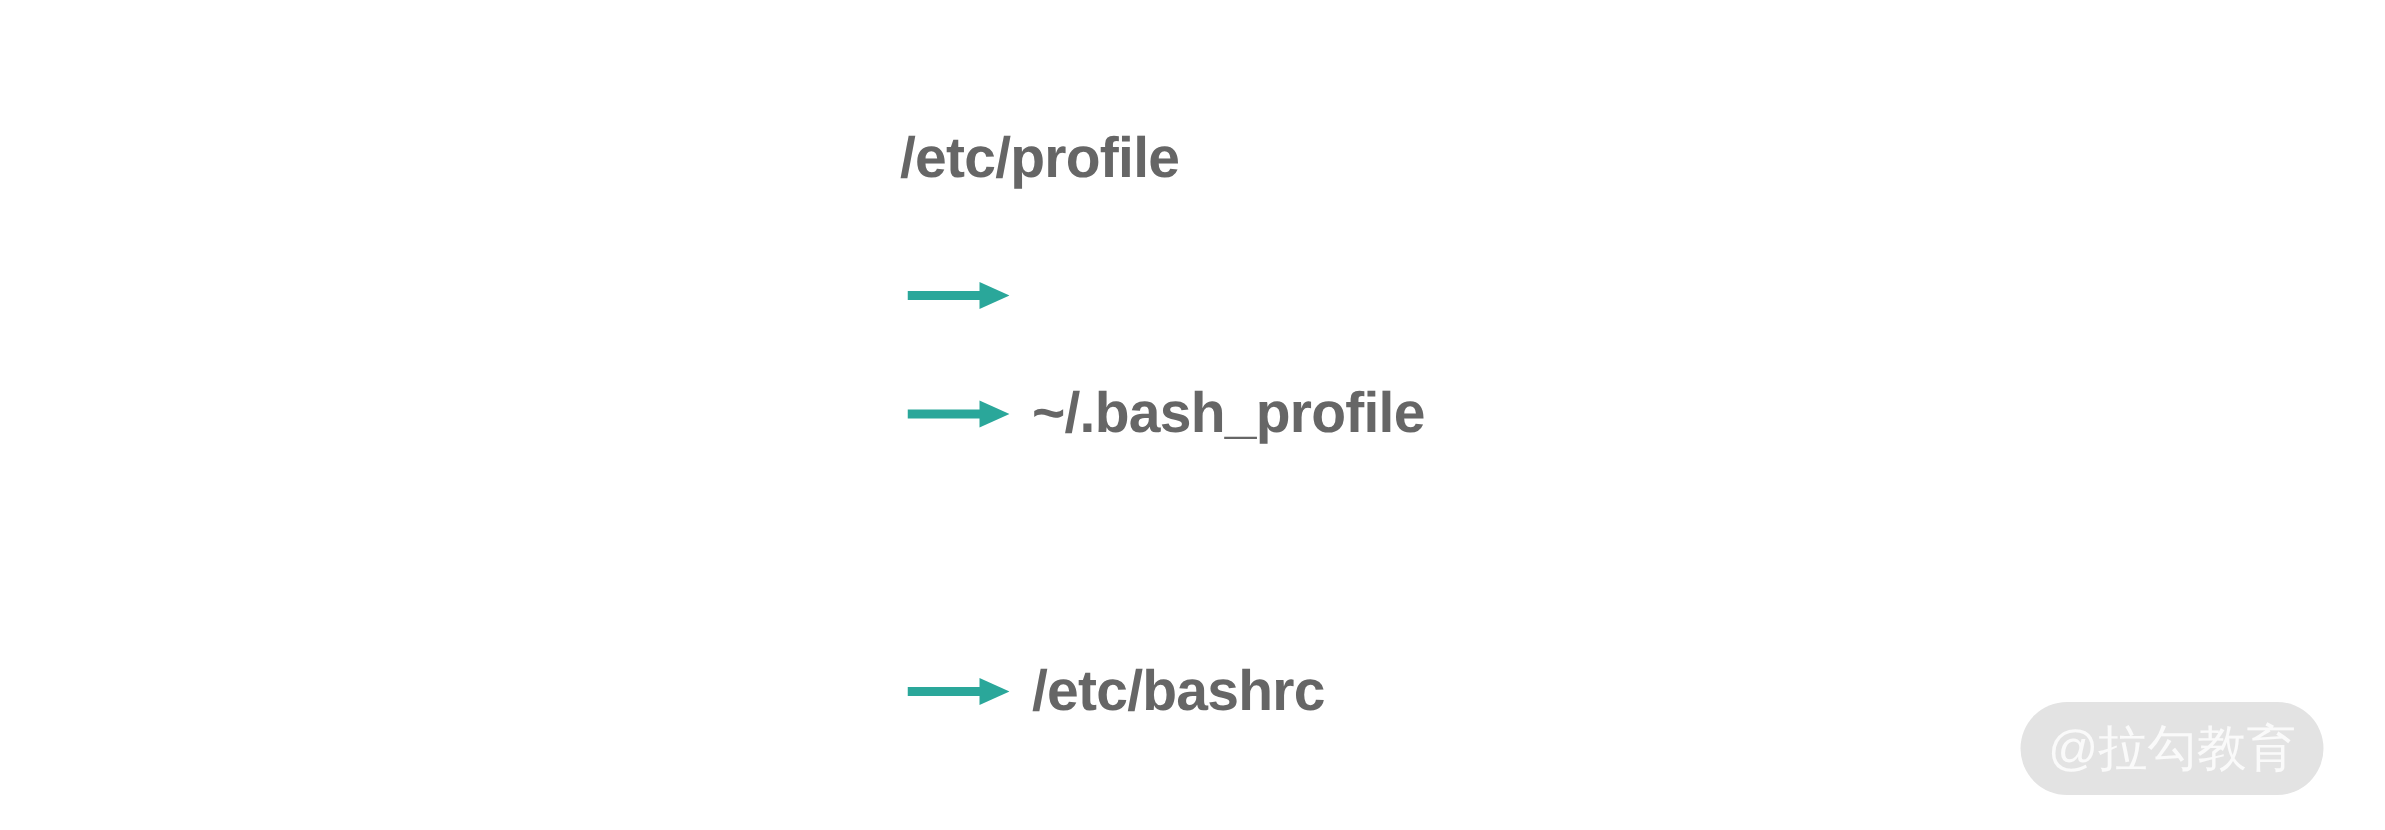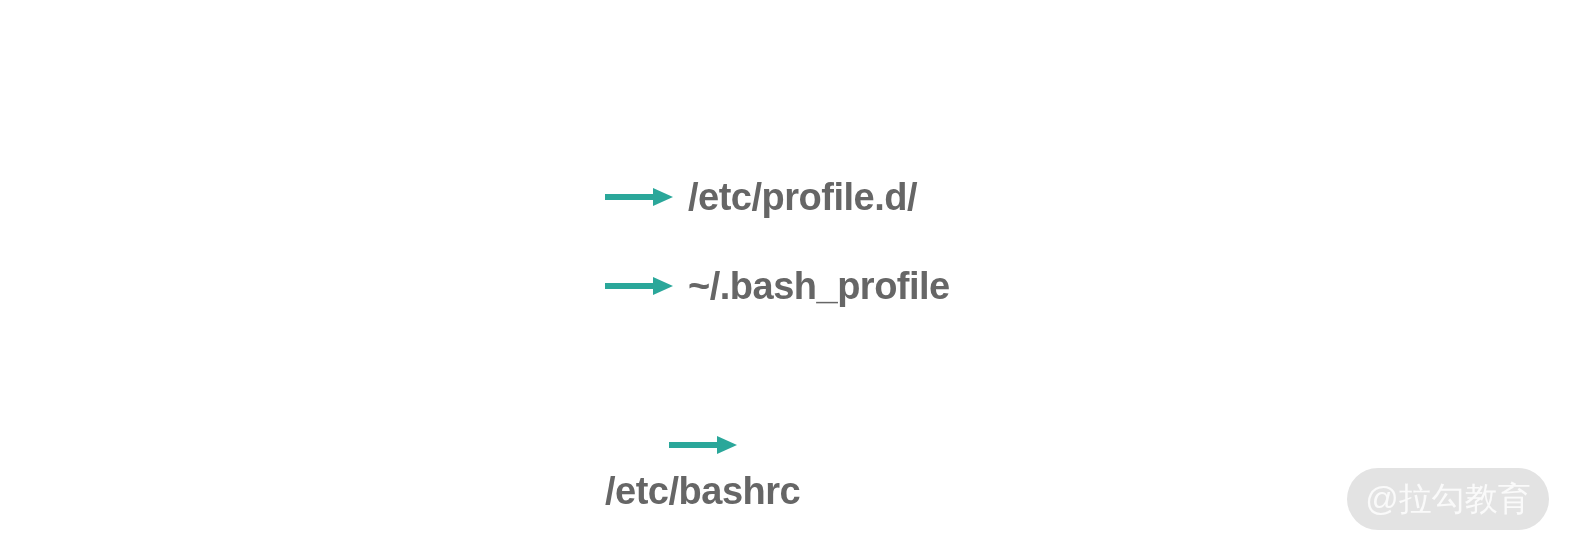--- a/index.html
+++ b/index.html
@@ -32,23 +32,23 @@
   }
   .row {
     position: absolute;
     left: 605px;
     height: 52px;
     display: flex;
     align-items: center;
     gap: 15px;
   }
   .row-1 { top: 171px; }
-  .row-2 { top: 260px; }
+  .row-2 { top: 250px; }
   .row-3 { top: 347px; }
-  .row-4 { top: 435px; flex-direction: column; }
+  .row-4 { top: 435px; }
   .arrow {
     width: 68px;
     height: 20px;
     color: var(--accent);
     flex: 0 0 auto;
     display: block;
   }
   .child-label {
     font-size: 38px;
     font-weight: bold;
@@ -70,27 +70,27 @@
     color: var(--watermark-text);
     font-size: 33px;
     white-space: nowrap;
   }
 </style>
 </head>
 <body>
 
 <div class="canvas">
 
+  <div class="root-label">/etc/profile</div>
 
   <div class="row row-1">
     <svg class="arrow" viewBox="0 0 68 20" xmlns="http://www.w3.org/2000/svg">
       <line x1="0" y1="10" x2="50" y2="10" stroke="currentColor" stroke-width="6"></line>
       <polygon points="48,1 68,10 48,19" fill="currentColor"></polygon>
     </svg>
-    <span class="child-label">/etc/profile.d/</span>
   </div>
 
   <div class="row row-2">
     <svg class="arrow" viewBox="0 0 68 20" xmlns="http://www.w3.org/2000/svg">
       <line x1="0" y1="10" x2="50" y2="10" stroke="currentColor" stroke-width="6"></line>
       <polygon points="48,1 68,10 48,19" fill="currentColor"></polygon>
     </svg>
     <span class="child-label">~/.bash_profile</span>
   </div>
 

